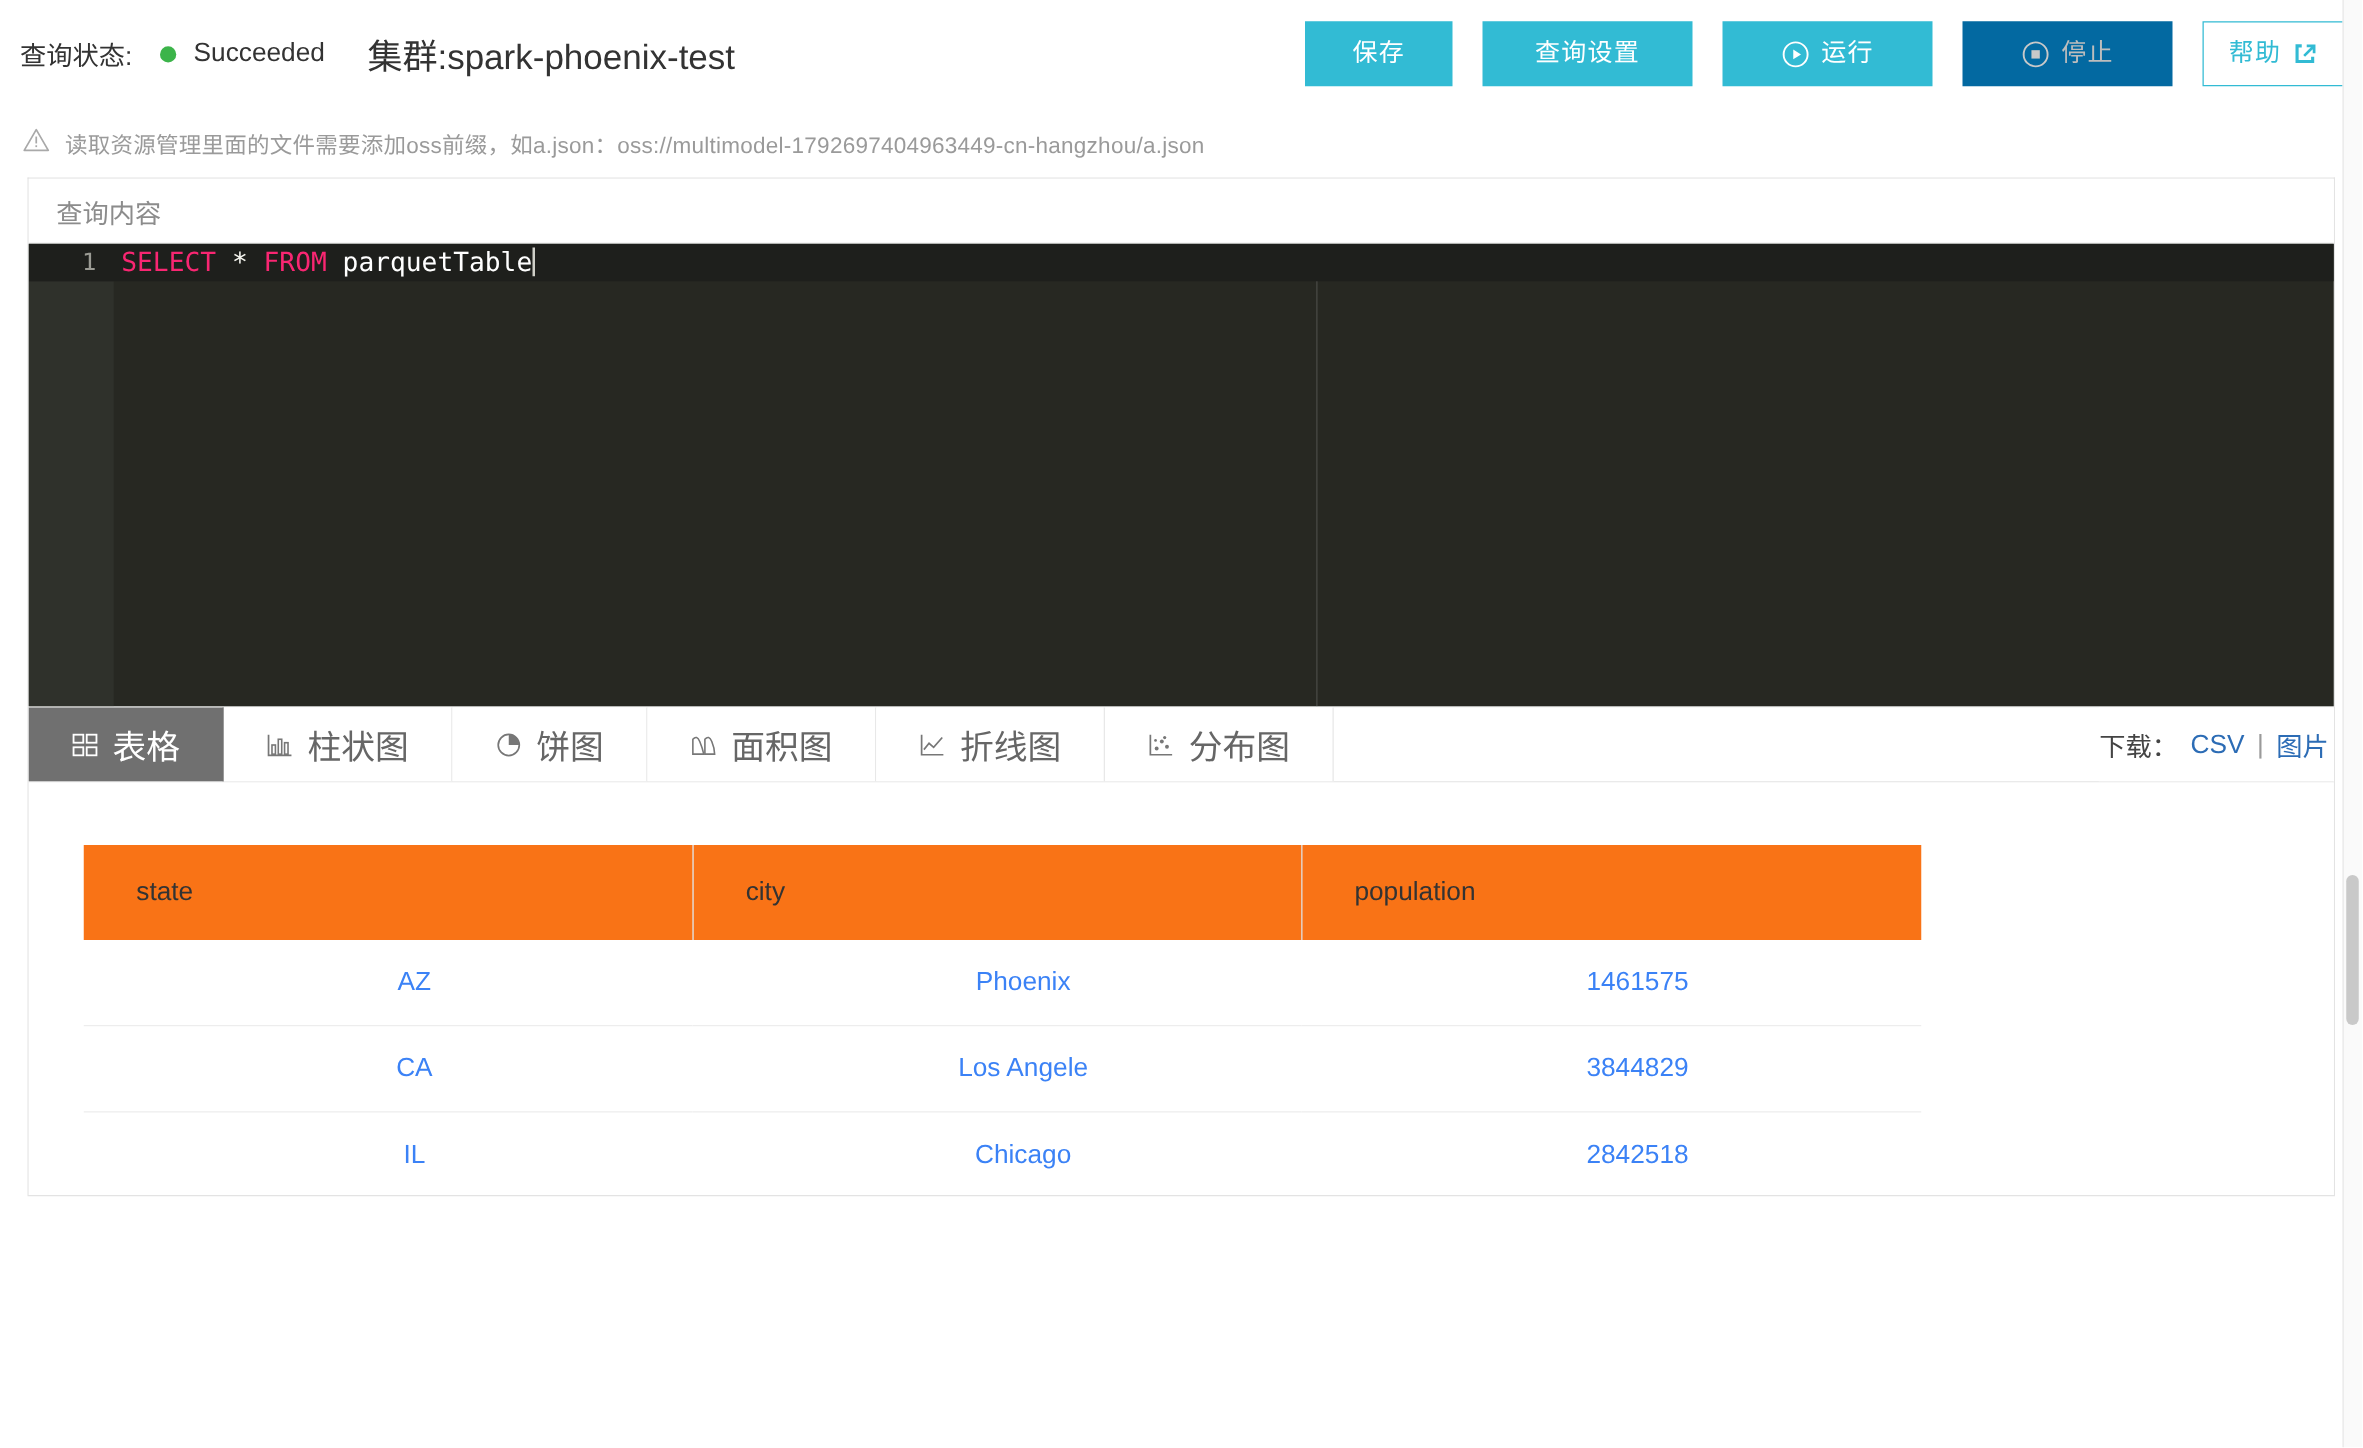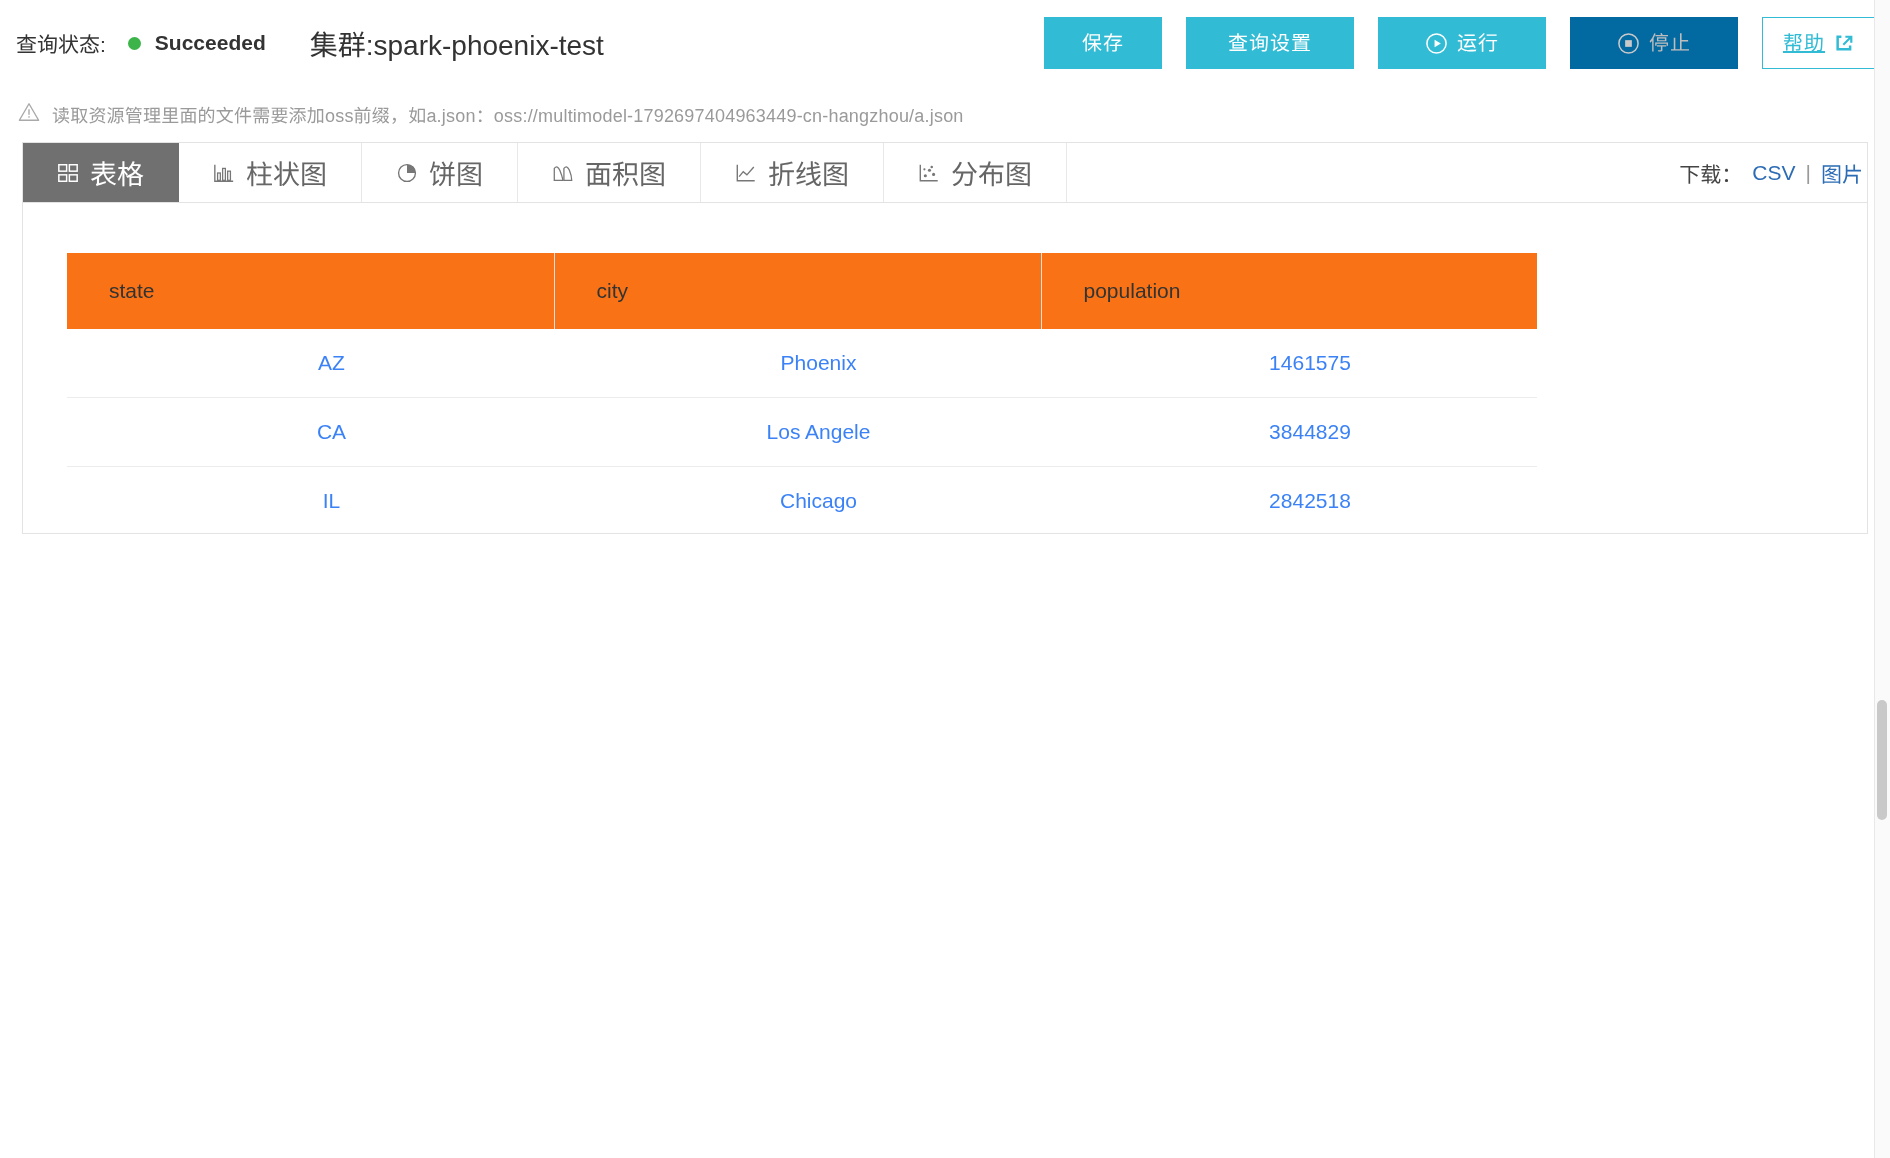--- a/index.html
+++ b/index.html
@@ -31,22 +31,21 @@
   }
   .status-dot {
     width: 13px; height: 13px; border-radius: 50%;
     background: #3cb44a;
     display: inline-block;
     margin-right: 14px;
     flex: 0 0 auto;
   }
   .status-value {
     font-size: 21px; color: #333; white-space: nowrap;
-    margin-right: 44px;
-    font-weight: bold;
+    margin-right: 34px;
   }
   .cluster-info {
     font-size: 28px; color: #333; white-space: nowrap;
   }
   .topbar-actions {
     position: absolute;
     right: 14px; top: 17px;
     display: flex;
     align-items: stretch;
     gap: 24px;
@@ -73,21 +72,20 @@
   .btn.disabled {
     background: #0369a1;
     color: #bdbdbd;
     cursor: default;
   }
   .btn.ghost {
     background: #ffffff;
     color: #32bbd4;
     border: 1px solid #32bbd4;
     min-width: 112px;
-    text-decoration: underline;
   }
   .btn svg { display:block; }
 
   
   .warn-row {
     height: 56px;
     display: flex;
     align-items: center;
     padding-left: 18px;
     gap: 12px;
@@ -321,20 +319,33 @@
     <span class="warn-icon">
       <svg width="22" height="22" viewBox="0 0 24 24">
         <path d="M12 3 L22.5 21 L1.5 21 Z" fill="none" stroke="#a9a9a9" stroke-width="1.5" stroke-linejoin="round"></path>
         <rect x="11.25" y="9" width="1.5" height="6" fill="#a9a9a9"></rect>
         <rect x="11.25" y="16.6" width="1.5" height="1.6" fill="#a9a9a9"></rect>
       </svg>
     </span>
     <span class="warn-text">读取资源管理里面的文件需要添加oss前缀，如a.json：oss://multimodel-1792697404963449-cn-hangzhou/a.json</span>
   </div>
 
+  <div class="editor-panel">
+    <div class="editor-head">
+      <span class="editor-head-title">查询内容</span>
+    </div>
+    <div class="code-area">
+      <div class="gutter-bg"></div>
+      <div class="code-ruler"></div>
+      <div class="code-line">
+        <span class="gutter-cell">1</span>
+        <span class="code-text"><span class="tok-kw">SELECT</span><span class="tok-op"> </span><span class="tok-op">*</span><span class="tok-op"> </span><span class="tok-kw">FROM</span><span class="tok-op"> </span><span class="tok-id">parquetTable</span><span class="caret"></span></span>
+      </div>
+    </div>
+  </div>
 
   <div class="result-panel">
     <div class="tabs-bar">
 
       <div class="tab active">
         <span class="tab-icon">
           <svg width="22" height="22" viewBox="0 0 24 24">
             <rect x="2" y="3" width="8.5" height="7" fill="none" stroke="#ffffff" stroke-width="1.6"></rect>
             <rect x="13.5" y="3" width="8.5" height="7" fill="none" stroke="#ffffff" stroke-width="1.6"></rect>
             <rect x="2" y="14" width="8.5" height="7" fill="none" stroke="#ffffff" stroke-width="1.6"></rect>

